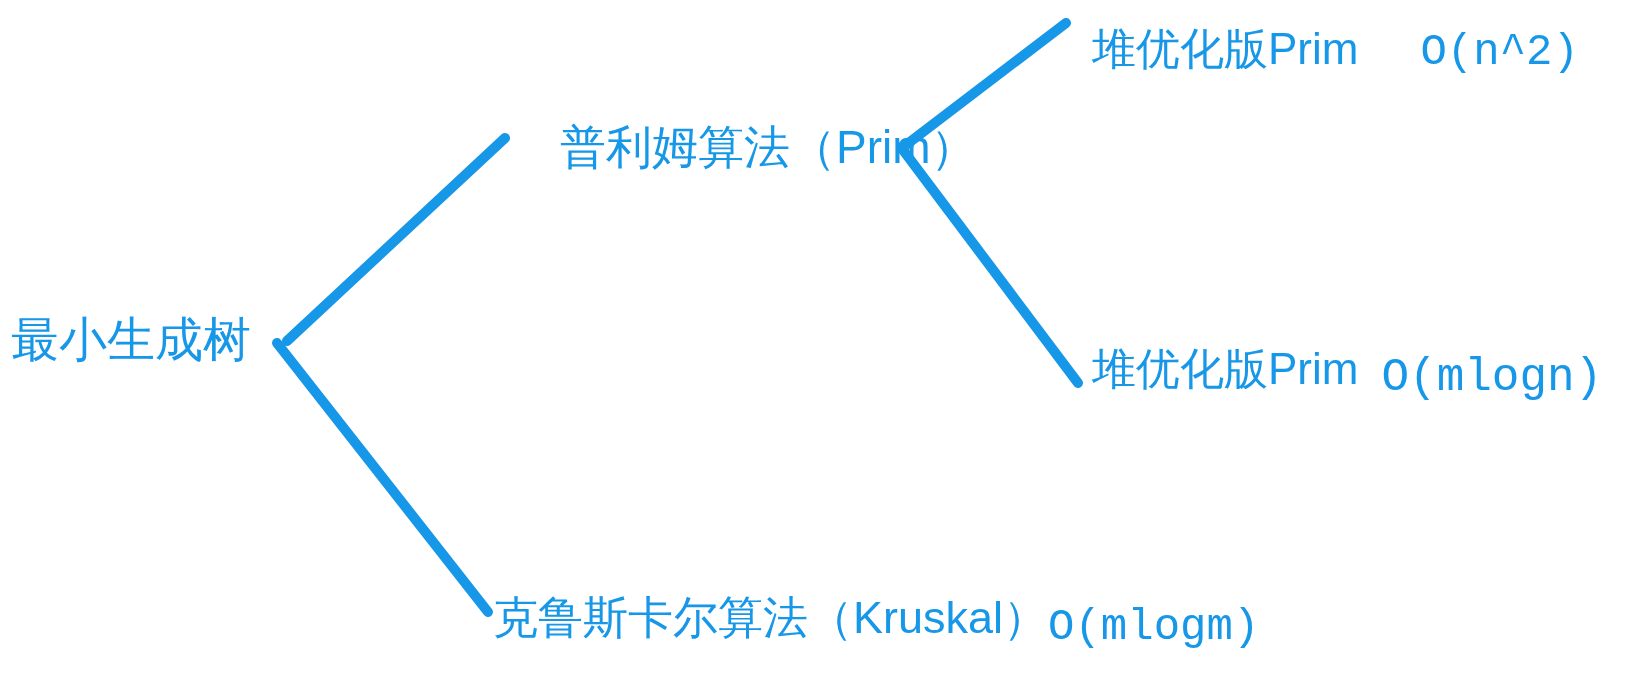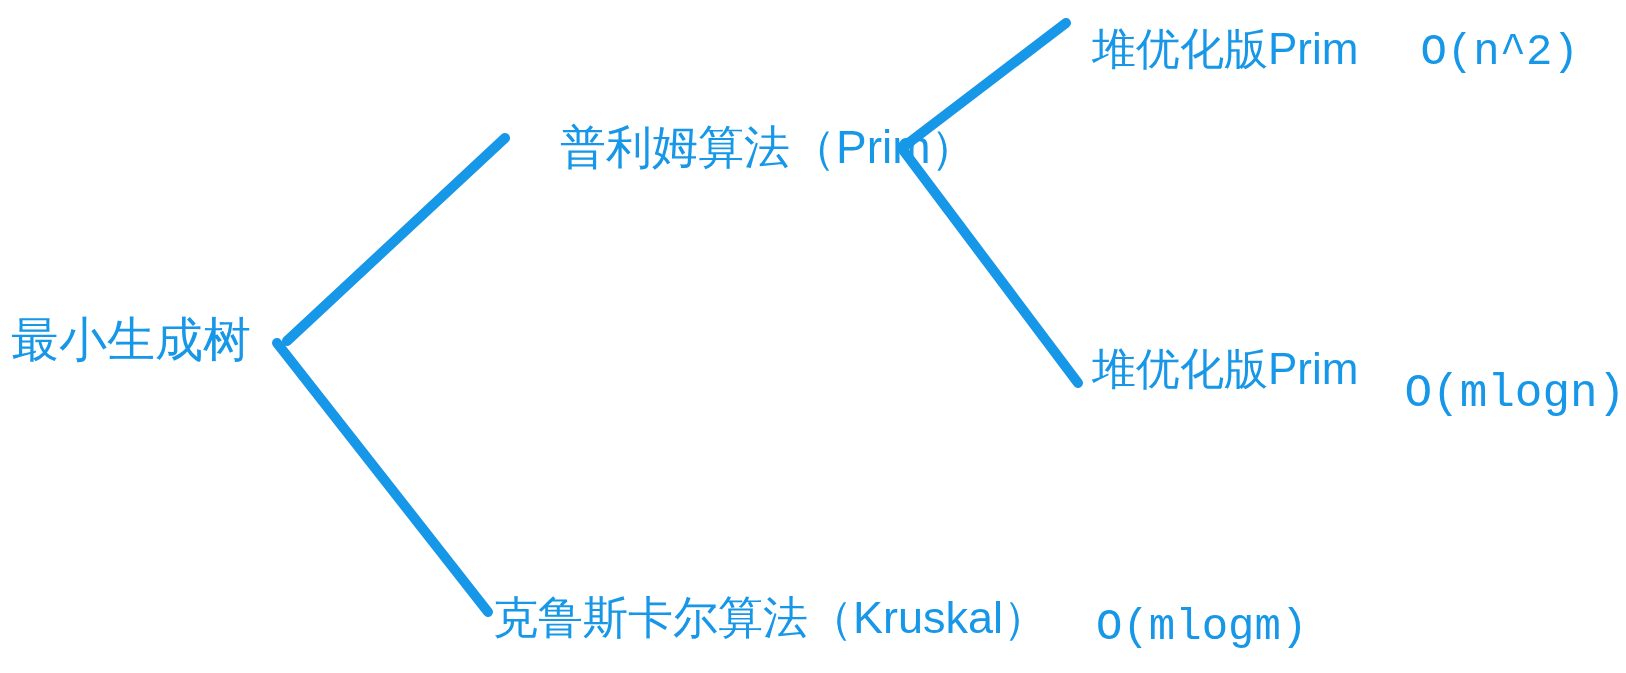--- a/index.html
+++ b/index.html
@@ -28,22 +28,22 @@
     font-weight: 400;
   }
   .node .label { display: inline-block; }
   .node .complexity { display: inline-block; position: relative; font-family: Liberation Mono, monospace; }
 
   .node-root      { left: 11px;   top: 312px; font-size: 48px; align-items: center; }
   .node-prim      { left: 512px;  top: 121px; font-size: 46px; margin-left: 48px; }
   .node-naive     { left: 1092px; top: 24px;  font-size: 44px; }
   .node-naive .complexity   { margin-left: 62px; top: 0px; }
   .node-heap      { left: 1092px; top: 344px; font-size: 44px; }
-  .node-heap .complexity    { margin-left: 46px; top: 22px; font-size: 46px; }
-  .node-kruskal   { left: 493px;  top: 592px; font-size: 45px; gap: 48px; }
+  .node-heap .complexity    { margin-left: 23px; top: 6px; font-size: 46px; }
+  .node-kruskal   { left: 493px;  top: 592px; font-size: 45px; }
   .node-kruskal .complexity { top: 6px; font-size: 44px; }
 </style>
 </head>
 <body style="background: rgb(255, 255, 255);">
 
 <div class="canvas">
 
   <svg class="edges" viewBox="0 0 1626 673" aria-hidden="true">
     <line x1="287" y1="341" x2="505" y2="138"></line>
     <line x1="277" y1="343" x2="488" y2="612"></line>

